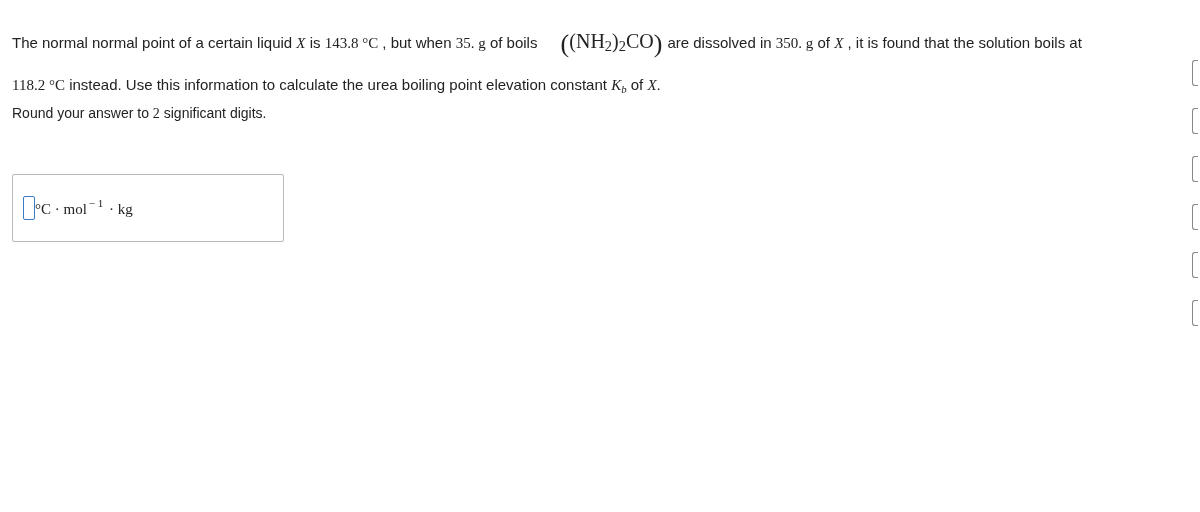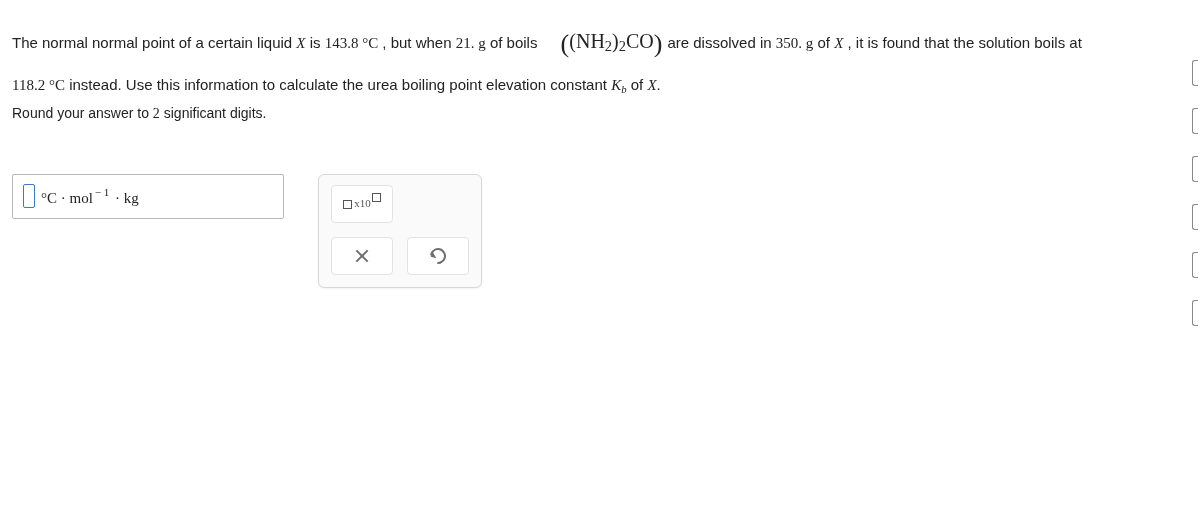--- a/index.html
+++ b/index.html
@@ -30,25 +30,24 @@
 
   .answer-zone {
     margin-top: 52px;
     display: flex;
     align-items: flex-start;
     gap: 34px;
   }
   .answer-box {
     border: 1px solid #b9b9b9;
     width: 272px;
-    height: 45px;
+    height: 68px;
     display: flex;
     align-items: center;
     padding-left: 10px;
-    gap: 6px;
     border-radius: 2px;
     text-align: center;
   }
   .input-slot {
     width: 12px;
     height: 24px;
     border: 1px solid #3a7bc8;
     border-radius: 2px;
     background: #fff;
   }
@@ -123,21 +122,21 @@
 </style>
 </head>
 <body>
 
 <div class="problem">
   <span>The normal normal point of a certain liquid </span>
   <span class="math ital">X</span>
   <span> is </span>
   <span class="math">143.8 °C</span>
   <span>, but when </span>
-  <span class="math">21. g</span>
+  <span class="math">35. g</span>
   <span> of boils </span>
   <span class="formula">
     <span class="paren-big">(</span><span>(</span><span>NH</span><span class="sub">2</span><span>)</span><span class="sub">2</span><span>CO</span><span class="paren-big">)</span>
   </span>
   <span> are dissolved in </span>
   <span class="math">350. g</span>
   <span> of </span>
   <span class="math ital">X</span>
   <span>, it is found that the solution boils at</span>
   <br>
@@ -153,37 +152,20 @@
 </div>
 
 <div class="answer-zone">
   <div class="answer-box">
     <div class="input-slot"></div>
     <span class="unit-string">
       <span>°C · mol</span><span class="neg1">− 1</span><span> · kg</span>
     </span>
   </div>
 
-  <div class="btn-panel">
-    <div class="btn-cell">
-      <span class="sci-btn">
-        <span class="sq"></span>
-        <span class="x10">x10</span>
-        <span class="sq expo"></span>
-      </span>
-    </div>
-    <div class="row2">
-      <div class="btn-cell">
-        <span class="x-icon"></span>
-      </div>
-      <div class="btn-cell">
-        <span class="reset-icon"></span>
-      </div>
-    </div>
-  </div>
 </div>
 
 <div class="side-icons">
   <div class="stub"></div>
   <div class="stub"></div>
   <div class="stub"></div>
   <div class="stub"></div>
   <div class="stub"></div>
   <div class="stub"></div>
 </div>

